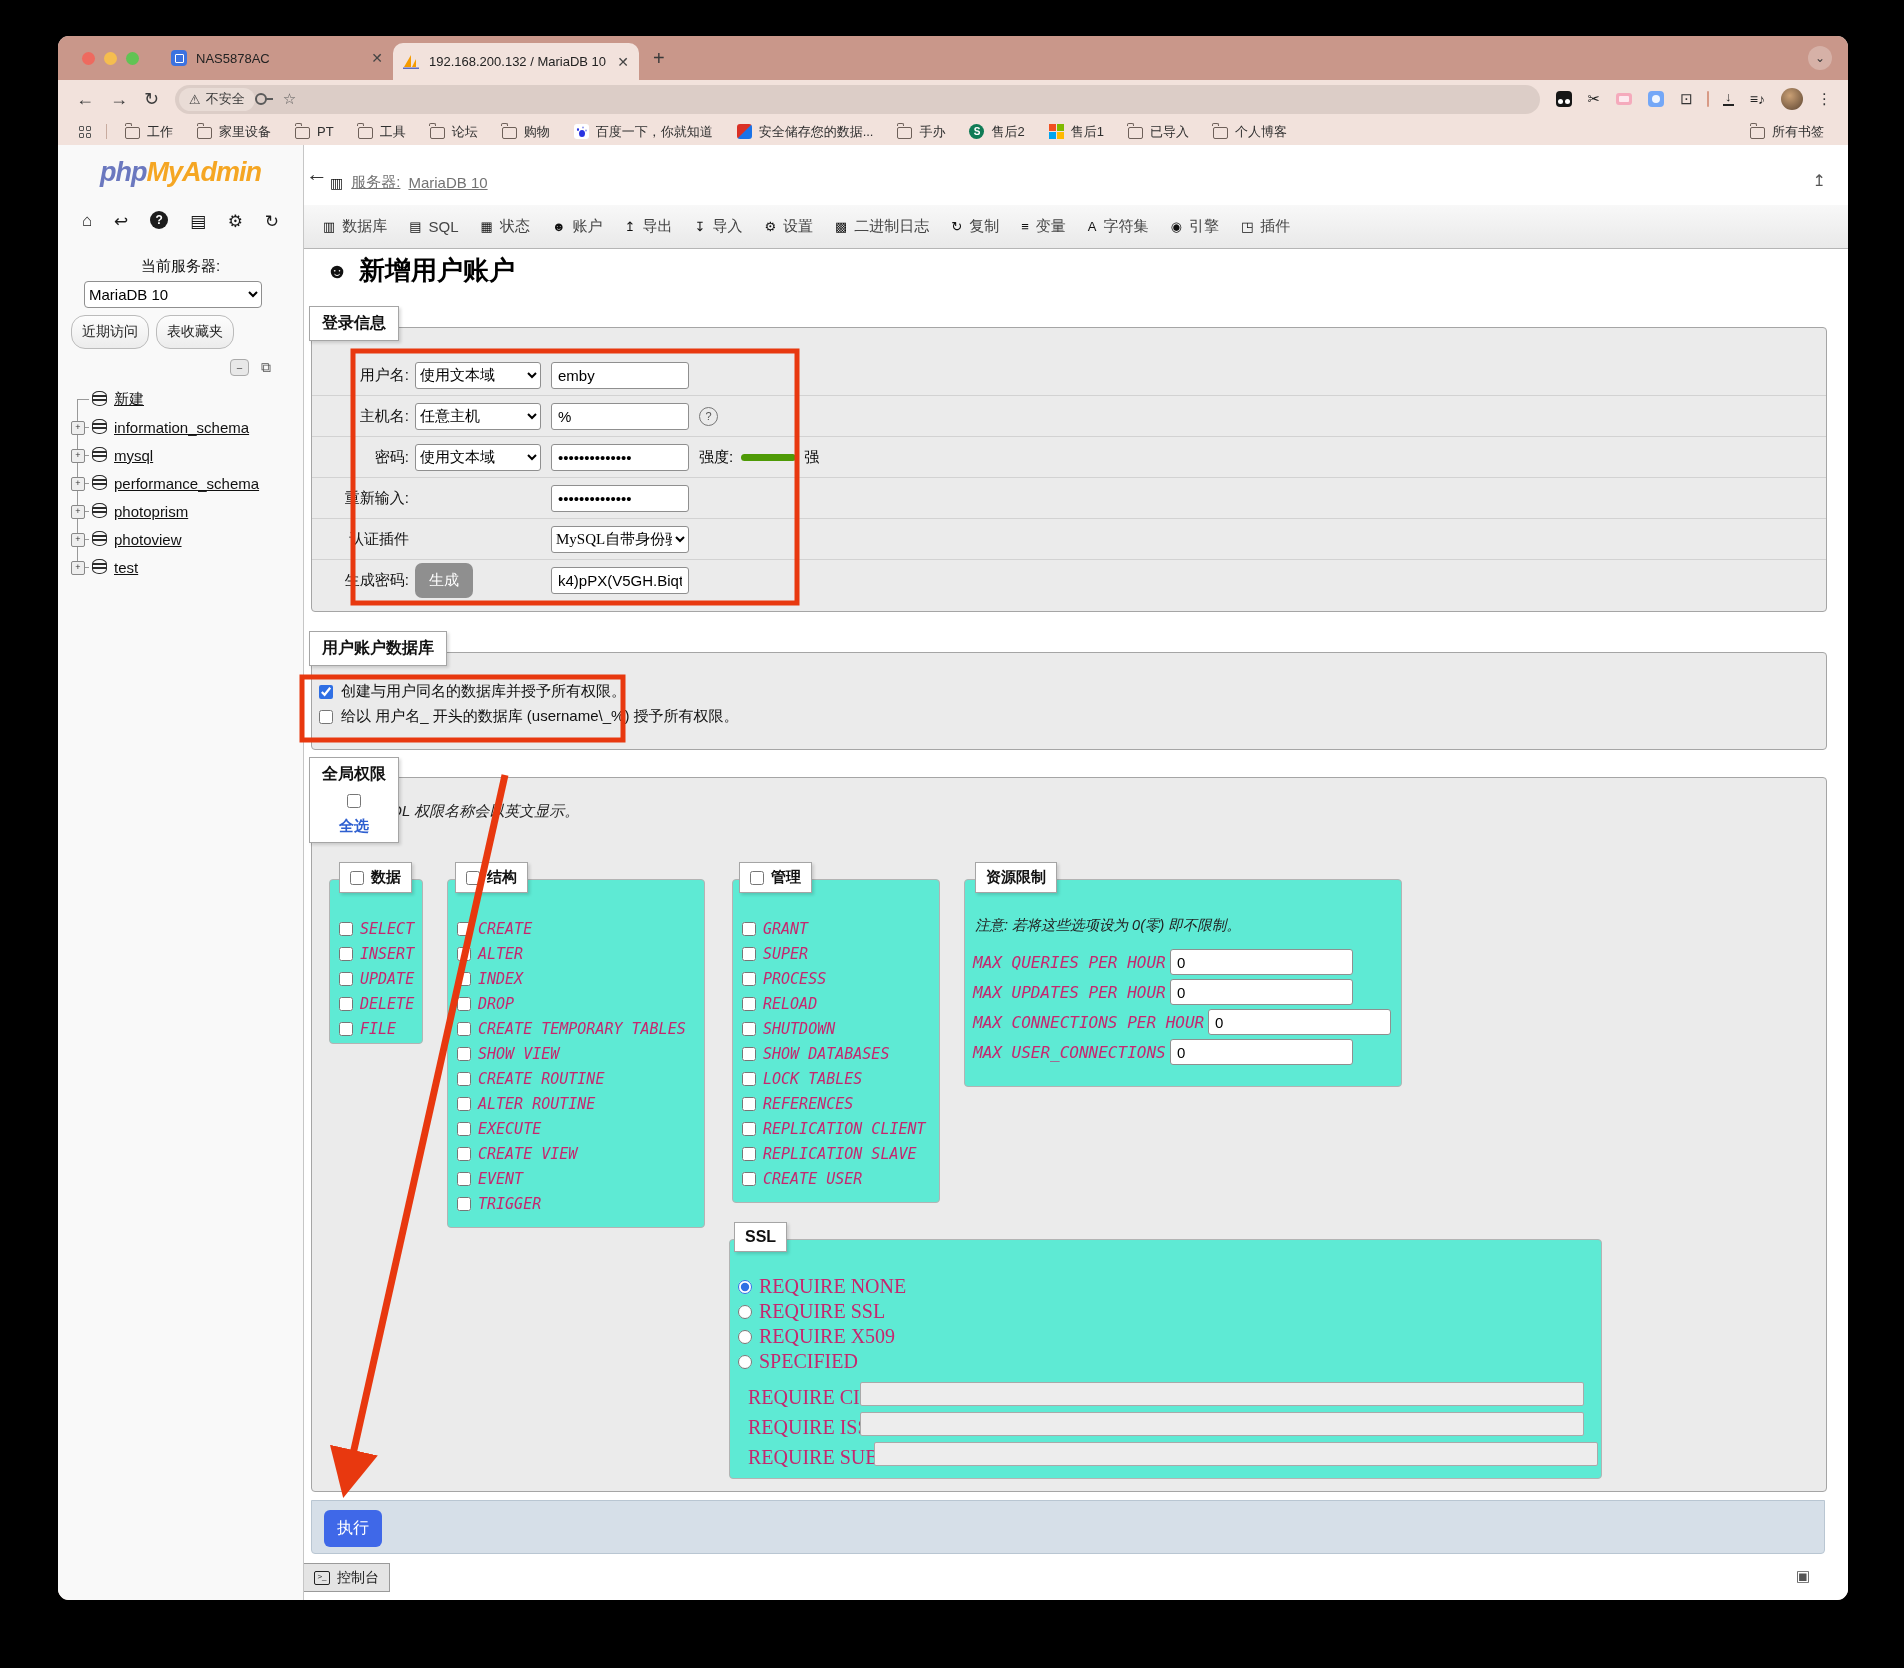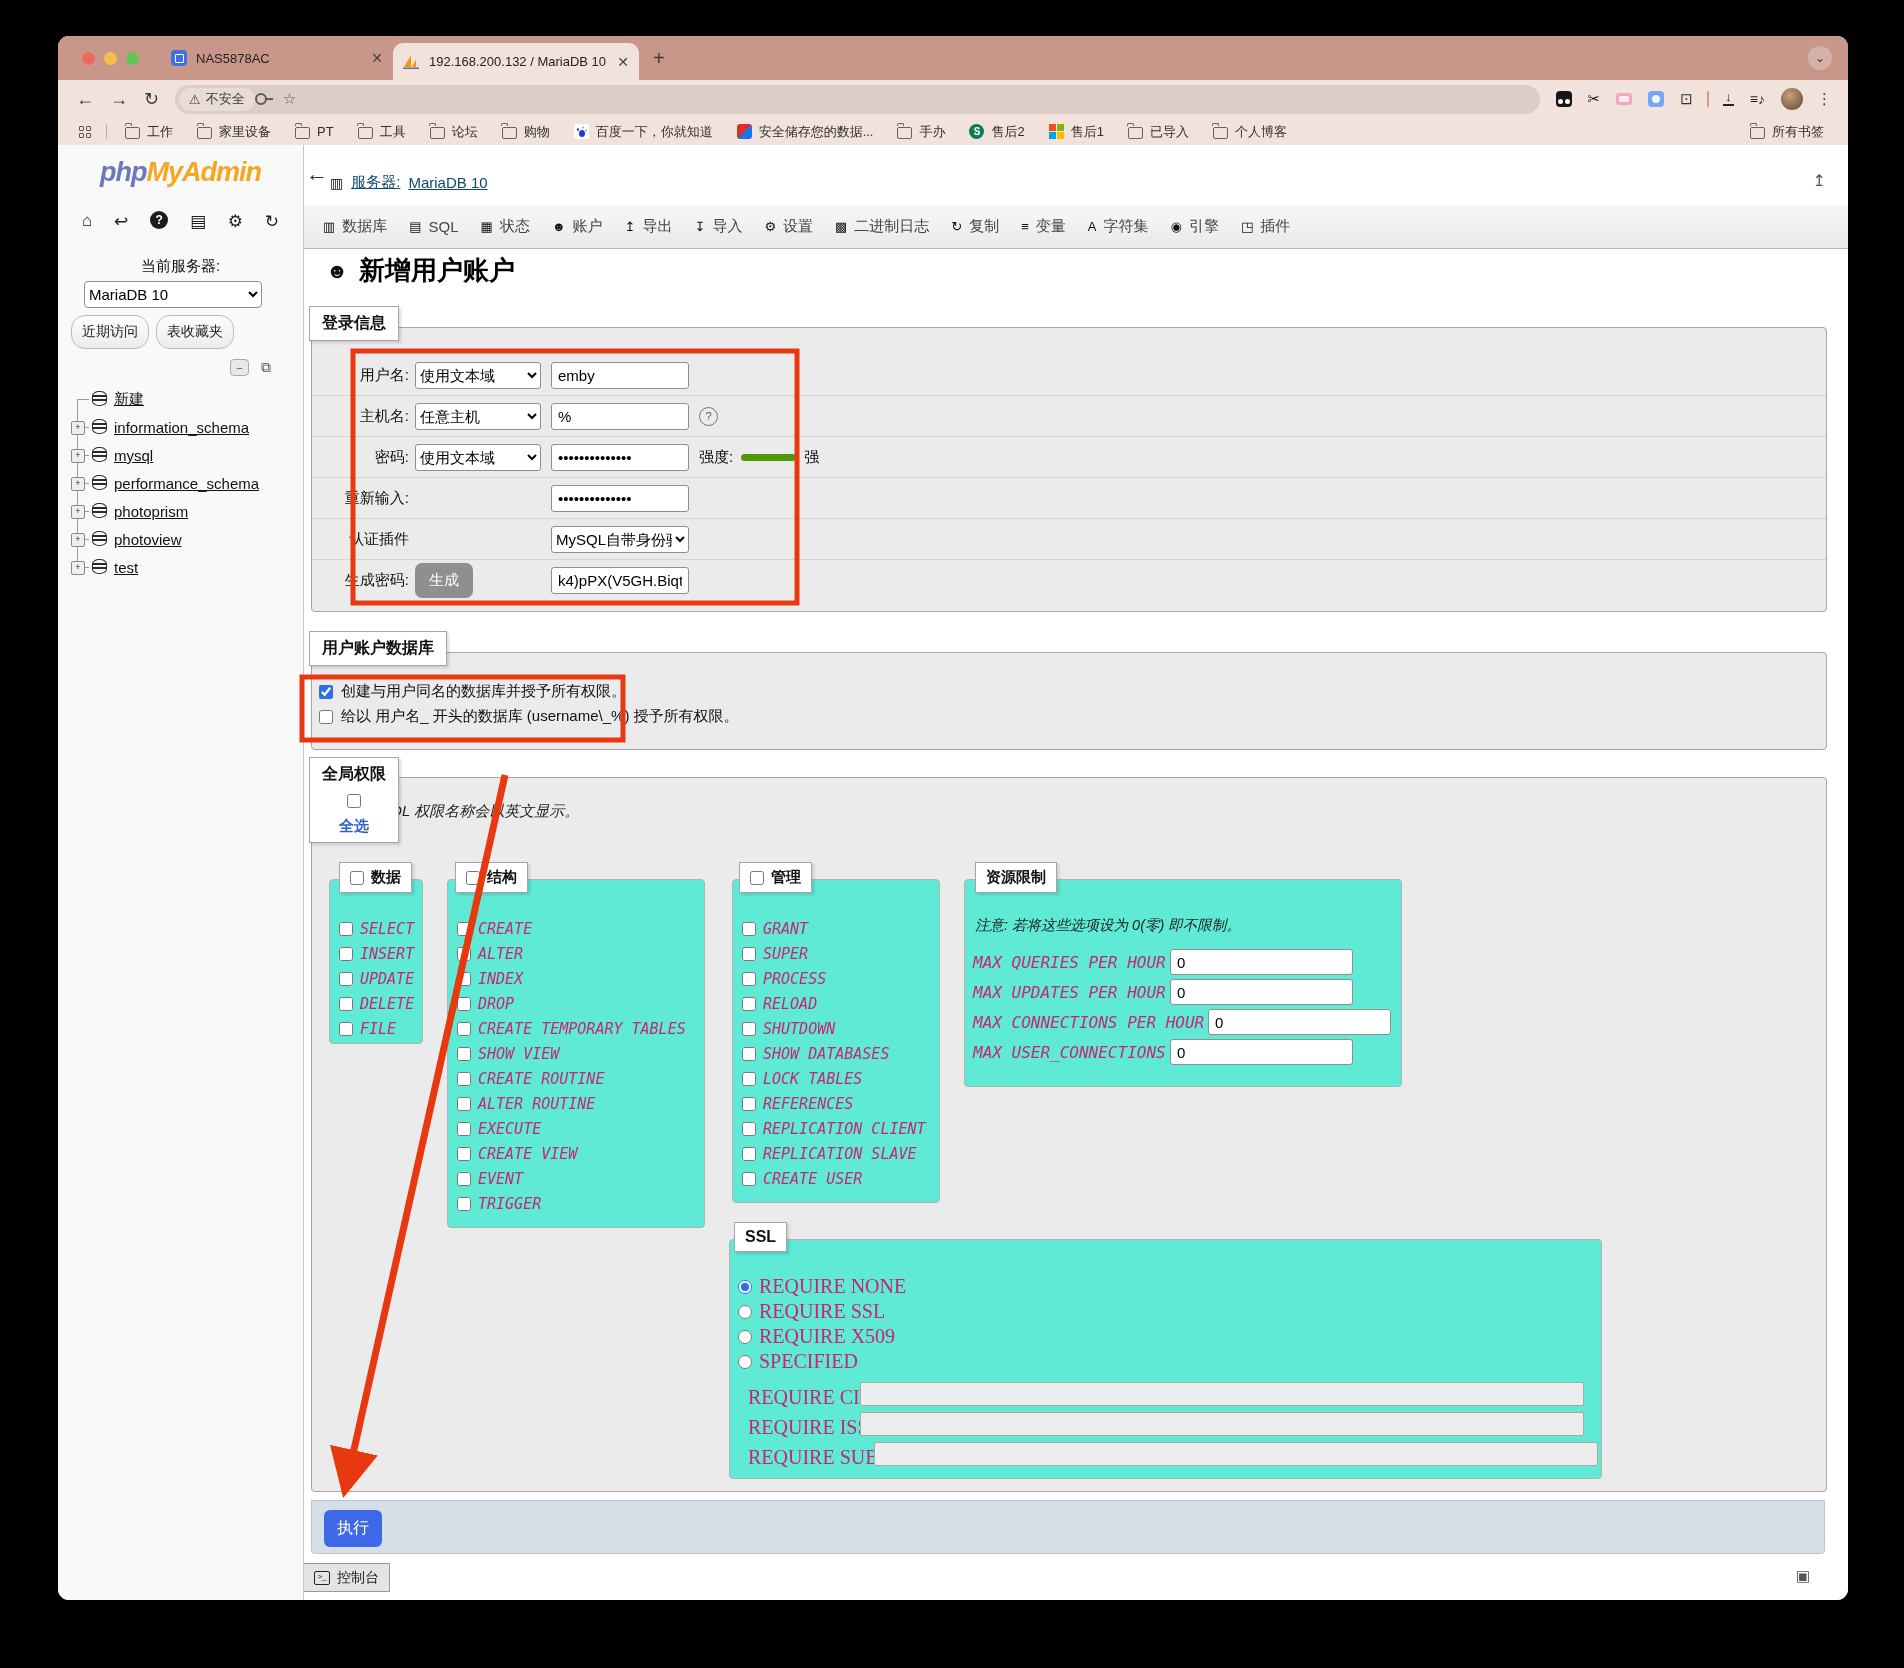--- a/index.html
+++ b/index.html
@@ -83,39 +83,39 @@
   .expander{position:absolute;left:13px;top:8px;width:12px;height:12px;border:1px solid #888;background:#eee;border-radius:2px;font-size:9px;line-height:10px;text-align:center;color:#333;}
   .db-ico{position:absolute;left:34px;top:6px;width:15px;height:15px;border:1.5px solid #2b2b2b;border-radius:7px/5px;box-sizing:border-box;}
   .db-ico::before,.db-ico::after{content:"";position:absolute;left:0;right:0;height:1.5px;background:#2b2b2b;}
   .db-ico::before{top:3px;} .db-ico::after{top:7px;}
   .tnode a{margin-left:56px;font-size:15px;color:#111;text-decoration:underline;}
   
   .main{flex:1;background:#fff;position:relative;overflow:hidden;}
   .back-arrow{position:absolute;left:2px;top:16px;font-size:22px;color:#333;}
   .crumb{position:absolute;left:26px;top:28px;display:flex;align-items:center;gap:8px;font-size:15px;}
   .crumb .srv-ico{font-size:14px;color:#111;}
-  .crumb a{color:#0c4a6e;text-decoration:underline;}
+  .crumb a{color:#737373;text-decoration:underline;}
   .top-up{position:absolute;right:22px;top:26px;font-size:16px;color:#555;}
   .menubar{position:absolute;left:0;right:0;top:60px;height:43px;background:linear-gradient(#f8f8f8,#e9e9e9);border-bottom:1px solid #b5b5b5;display:flex;align-items:center;padding-left:8px;}
   .mitem{display:flex;align-items:center;gap:7px;padding:0 11px;}
   .mitem .mi{font-size:13px;color:#111;}
   .mitem .ml{font-size:15px;color:#444;}
   .page-title{position:absolute;left:22px;top:108px;display:flex;align-items:center;gap:11px;font-size:26px;font-weight:bold;color:#000;}
   .person-ico{font-size:21px;color:#111;}
   
   .fs{position:absolute;background:#ebebeb;border:1px solid #a5a5a5;border-radius:4px;}
   .legend{position:absolute;z-index:3;background:#fff;border:1px solid #a5a5a5;box-shadow:2px 2px 3px rgba(0,0,0,.14);padding:6px 12px;font-weight:bold;font-size:16px;color:#111;white-space:nowrap;}
   .legend-flex{display:flex;align-items:center;gap:9px;flex-direction:column;}
   .legend-flex a{color:#2e5fd0;font-weight:bold;text-decoration:none;font-size:15px;}
   .rows{position:absolute;left:0;right:0;top:27px;}
   .frow{height:40px;display:grid;grid-template-columns:103px 126px 10px 138px auto;align-items:center;border-bottom:1px solid #d2d2d2;}
   .frow:last-child{border-bottom:none;}
   .frow .lab{text-align:right;padding-right:6px;font-size:15px;color:#111;white-space:nowrap;}
   .frow select,.frow input[type=text]{height:27px;font-size:15px;border:1px solid #8f8f8f;border-radius:3px;background:#fff;box-sizing:border-box;}
-  .frow select{width:100%;}
+  .frow select{width:100%;font-family:Liberation Serif, serif;}
   .frow input[type=text]{width:100%;padding:0 6px;}
   .c5{display:flex;align-items:center;gap:8px;padding-left:10px;font-size:15px;}
   .meter{width:55px;height:7px;border-radius:4px;background:#4e9a06;}
   .help-q{width:17px;height:17px;border:1.5px solid #777;border-radius:50%;color:#555;font-size:11px;display:flex;align-items:center;justify-content:center;}
   .gen-btn{display:inline-block;padding:8px 14px;background:#8f8f8f;color:#fff;border:none;border-radius:7px;font-size:15px;}
   .chkrow{display:flex;align-items:center;gap:8px;height:25px;padding-left:7px;font-size:15px;color:#111;}
   input[type=checkbox],input[type=radio]{width:14px;height:14px;accent-color:#2f6fe4;margin:0;}
   .note{font-style:italic;font-size:15px;color:#222;}
   .fs-inner{position:absolute;background:#5eead4;border:1px solid #b3b3b3;border-radius:4px;}
   .ilegend{position:absolute;z-index:3;background:#fff;border:1px solid #a5a5a5;box-shadow:2px 2px 3px rgba(0,0,0,.14);padding:5px 10px;font-weight:bold;font-size:15px;color:#111;display:flex;align-items:center;gap:7px;white-space:nowrap;}

